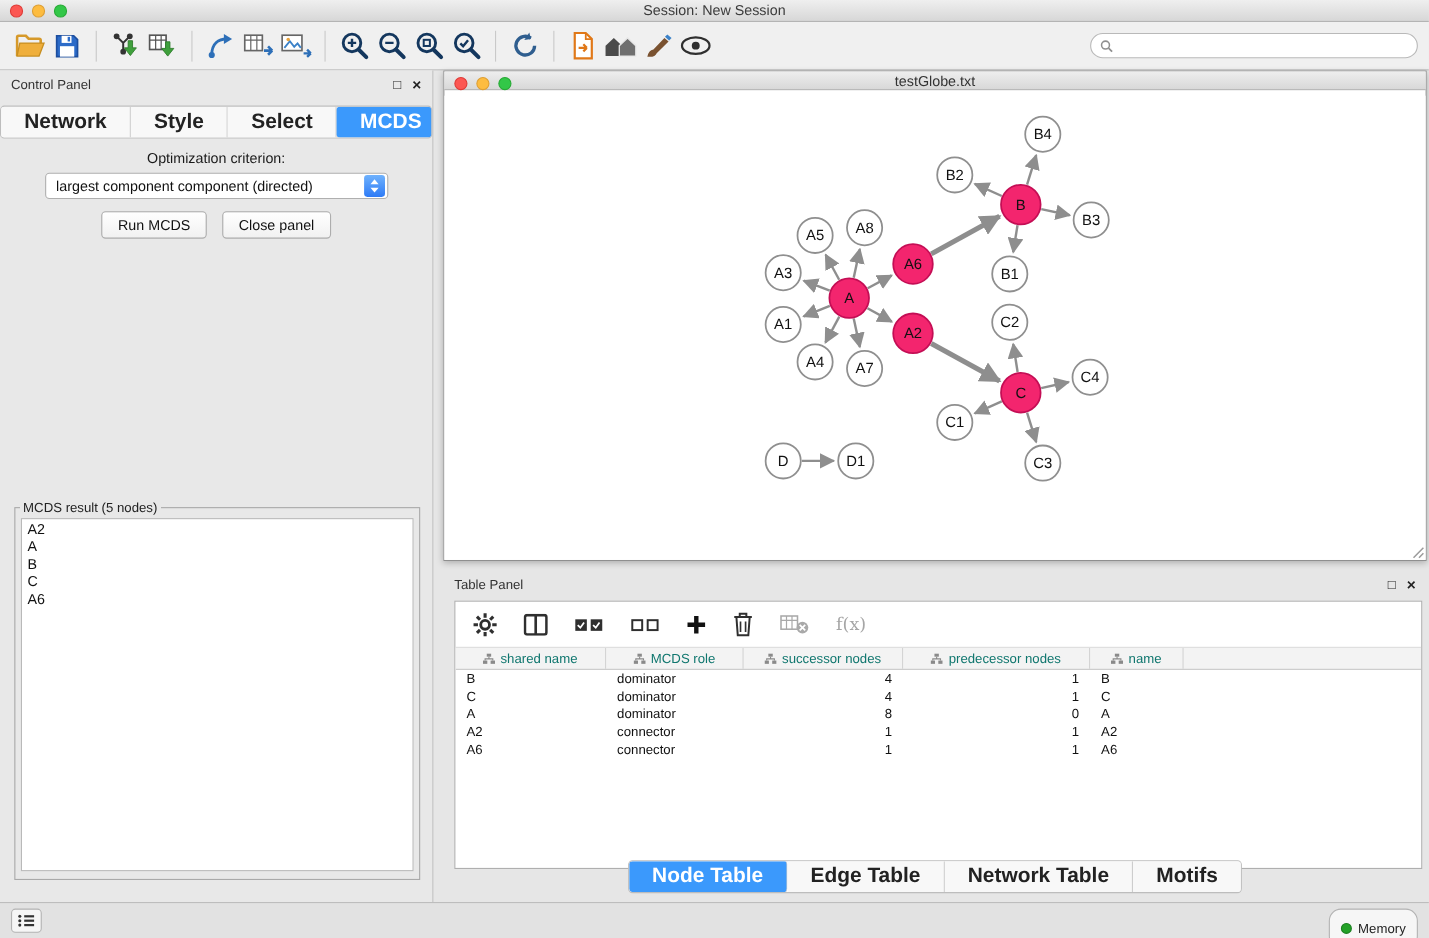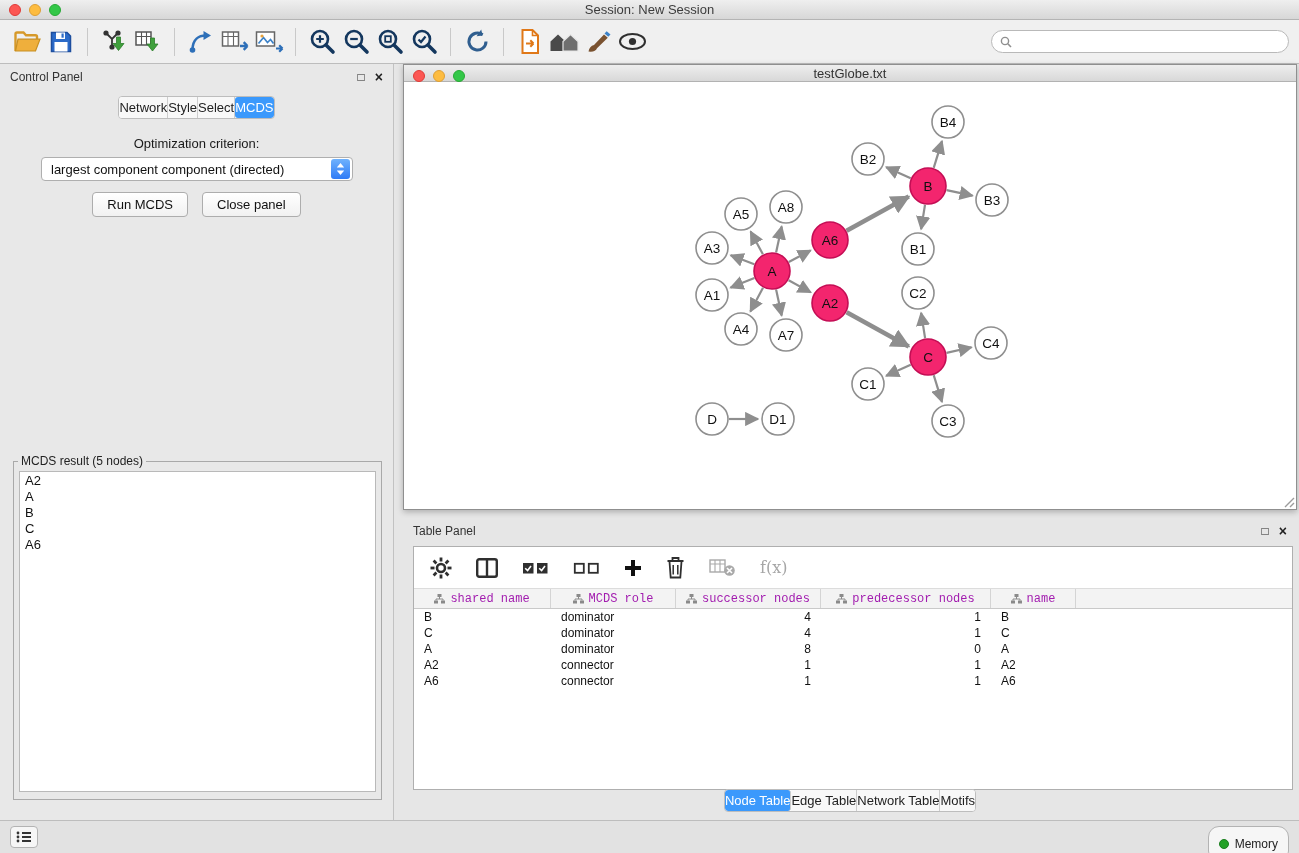--- a/index.html
+++ b/index.html
@@ -33,21 +33,21 @@
   .control-panel { position:absolute; left:0; top:64px; width:394px; height:756px;
     background:#E8E8E8; border-right:1px solid #C2C2C2; }
   .panel-header { position:relative; height:26px; display:flex; align-items:center; padding:0 10px; }
   .panel-header .ptitle { font-size:12px; color:#333; }
   .panel-header .wbtns { margin-left:auto; display:flex; gap:10px; align-items:center; }
   .wbtn { font-size:12px; color:#222; line-height:12px; cursor:default; }
   .wbtn.x { font-weight:bold; font-size:14px; }
 
   .cp-tabs { position:absolute; left:0; right:0; top:32px; display:flex; justify-content:center; }
   .seg { display:flex; border:1px solid #BDBDBD; border-radius:4px; background:#F8F8F8; overflow:hidden; }
-  .seg .seg-item { padding:3px 0; font-size:13px; color:#222; border-right:1px solid #CDCDCD; background:#F8F8F8; }
+  .seg .seg-item { padding:3px 21px; font-size:19px; color:#222; border-right:1px solid #CDCDCD; background:#F8F8F8;font-weight:bold; }
   .seg .seg-item:last-child { border-right:none; }
   .seg .seg-item.active { background:#3B99FC; color:#fff; border-radius:3px; }
 
   .opt-label { position:absolute; left:0; right:0; top:72px; text-align:center; font-size:13px; color:#1A1A1A; }
   .dropdown { position:absolute; left:41px; top:93px; width:312px; height:24px; background:#fff;
     border:1px solid #AFAFAF; border-radius:4px; display:flex; align-items:center; overflow:hidden; }
   .dd-text { flex:1; font-size:13px; color:#111; padding:0 9px; white-space:nowrap; }
   .dd-arrows { width:19px; height:20px; margin-right:2px; border-radius:3px;
     background:linear-gradient(#6FB2FD,#2E7BF6); display:flex; align-items:center; justify-content:center; }
 
@@ -77,22 +77,22 @@
   .table-panel { position:absolute; left:403px; top:518px; width:894px; height:302px; background:#E6E6E6; }
   .tp-body { position:absolute; left:10px; right:4px; top:28px; height:244px; background:#fff;
     border:1px solid #AFAFAF; overflow:hidden; }
   .tp-toolbar { height:42px; border-bottom:1px solid #DCDCDC; display:flex; align-items:center;
     gap:24px; padding:0 16px; }
   .tp-icon { display:inline-flex; align-items:center; justify-content:center; }
   .fx { font-family:"DejaVu Serif", serif; font-size:16px; color:#A6A6A6; }
 
   .ntable { position:absolute; left:0; right:0; top:42px; bottom:0; overflow:hidden; }
   .tr-head { display:grid; height:20px; background:#F3F3F3; border-bottom:1px solid #C9C9C9; }
-  .th { display:flex; align-items:center; justify-content:center; gap:5px; font-size:12px; color:#a21caf;
-    border-right:1px solid #D4D4D4; overflow:hidden; white-space:nowrap;font-family:Liberation Mono, monospace; }
+  .th { display:flex; align-items:center; justify-content:center; gap:5px; font-size:12px; color:#0f766e;
+    border-right:1px solid #D4D4D4; overflow:hidden; white-space:nowrap; }
   .th.filler { border-right:none; }
   .tr { display:grid; height:16px; }
   .td { font-size:12px; color:#111; padding:0 10px; display:flex; align-items:center;
     overflow:hidden; white-space:nowrap; }
   .td.num { justify-content:flex-end; }
 
   .tp-tabs { position:absolute; left:0; right:0; bottom:8px; display:flex; justify-content:center; }
 
   
   .statusbar { position:absolute; left:0; bottom:0; right:0; height:33px; background:#E2E2E2;

